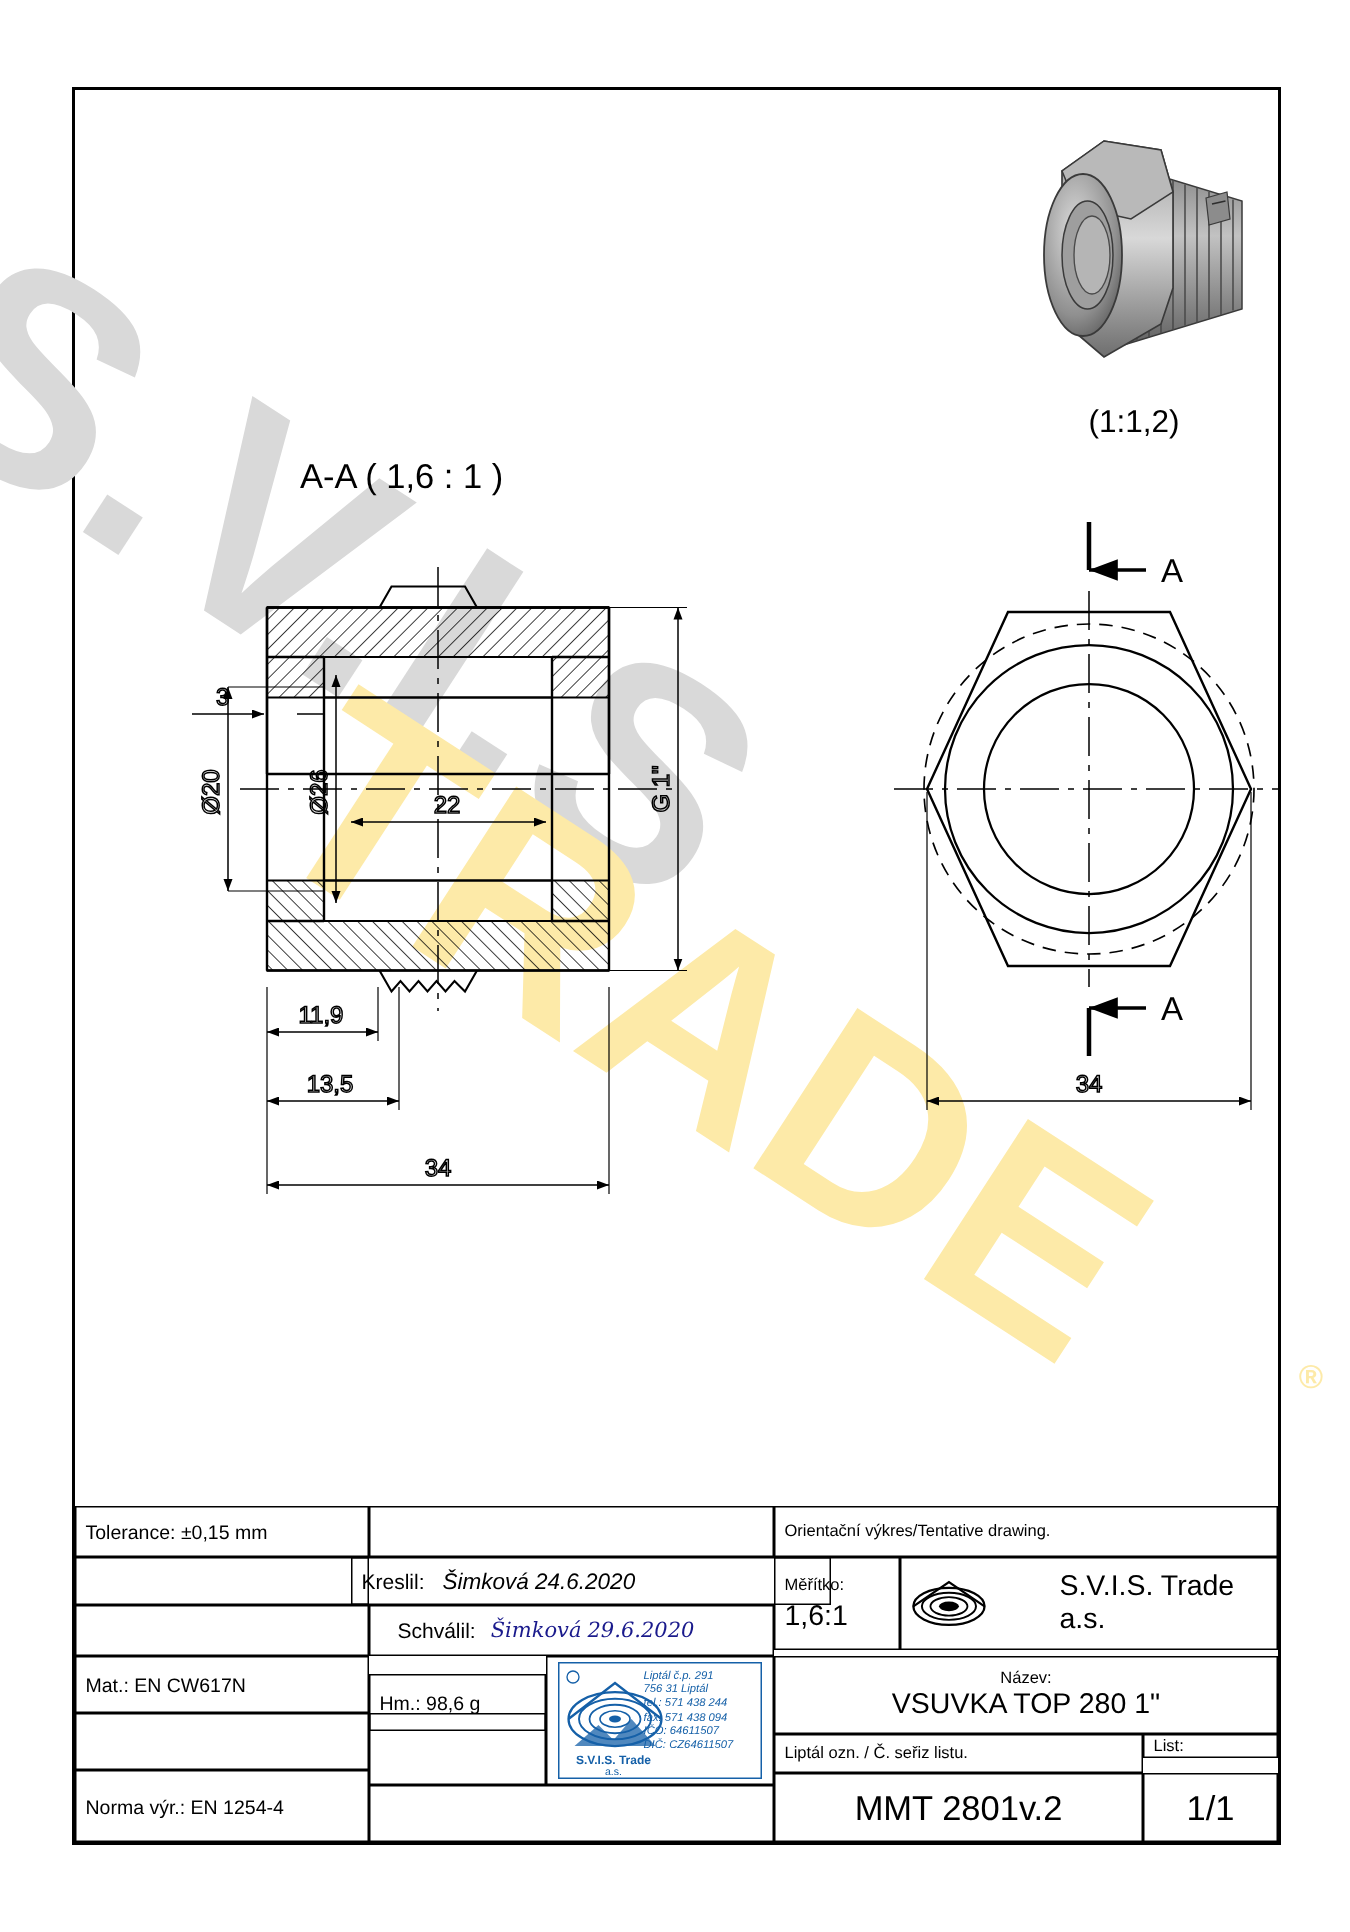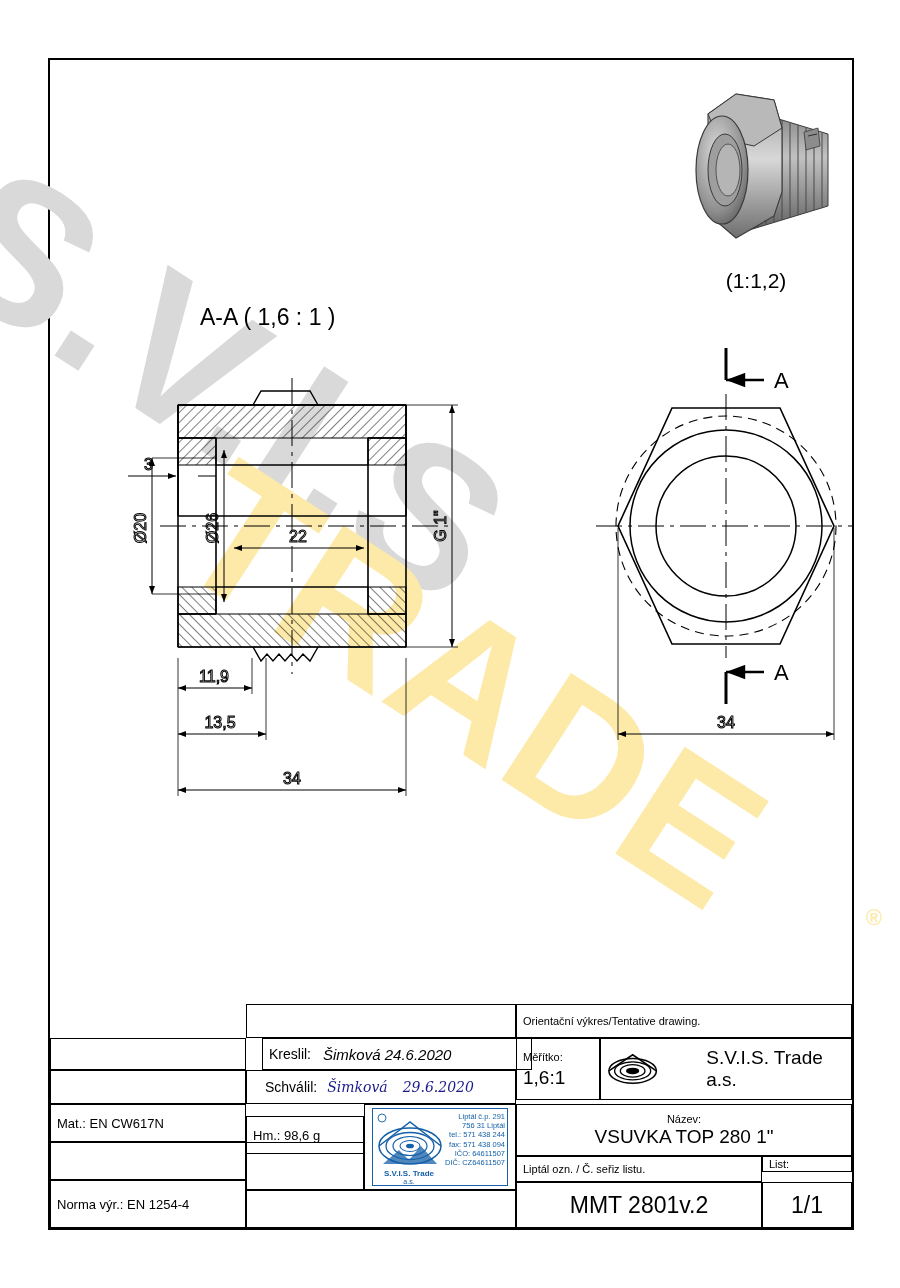--- a/index.html
+++ b/index.html
@@ -115,22 +115,22 @@
     border: 1px solid #1560a8;
     box-sizing: border-box;
     position: absolute;
     overflow: hidden;
     background: #fff;
   }
   .stamp-text {
     color: #1560a8;
     font-size: 7.5px;
     line-height: 9.2px;
-    text-align: right;
     font-family: "Liberation Sans", sans-serif;
+    font-style: italic;
   }
 </style>
 </head>
 <body>
 
 <div id="sheet">
 
   <div class="watermark">
     <div class="wm-text wm-svis">S.V.I.S</div>
     <div class="wm-text wm-trade">TRADE</div>
@@ -306,27 +306,30 @@
     <g stroke="#000" stroke-width="1" fill="none" font-family="Liberation Sans, sans-serif" font-size="16">
       <line x1="570" y1="676" x2="786" y2="676" marker-start="url(#arrS)" marker-end="url(#arr)"></line>
       <line x1="570" y1="470" x2="570" y2="682" stroke-width="0.8"></line>
       <line x1="786" y1="470" x2="786" y2="682" stroke-width="0.8"></line>
       <text x="678" y="670" text-anchor="middle">34</text>
     </g>
   </svg>
 
   <div class="titleblock">
 
+    <div class="tb-cell" style="left:0;top:0;width:196px;height:34px;">
+      <span>Tolerance: ±0,15 mm</span>
+    </div>
     <div class="tb-cell" style="left:196px;top:0;width:270px;height:34px;"></div>
     <div class="tb-cell" style="left:466px;top:0;width:336px;height:34px;">
       <span class="small">Orientační výkres/Tentative drawing.</span>
     </div>
 
     <div class="tb-cell" style="left:0;top:34px;width:196px;height:32px;"></div>
-    <div class="tb-cell" style="left:212px;top:34px;width:270px;height:32px;">
+    <div class="tb-cell" style="left:184px;top:34px;width:320px;height:32px;">
       <span class="tb-label" style="font-size:14px;">Kreslil:</span>
       <span class="med" style="margin-left:12px;">Šimková 24.6.2020</span>
     </div>
     <div class="tb-cell" style="left:466px;top:34px;width:84px;height:62px;align-items:flex-start;flex-direction:column;justify-content:center;padding-top:2px;">
       <span class="small">Měřítko:</span>
       <span class="big" style="margin-top:4px;">1,6:1</span>
     </div>
     <div class="tb-cell" style="left:550px;top:34px;width:252px;height:62px;gap:34px;">
       <svg width="54" height="34" viewBox="0 0 54 34">
         <ellipse cx="27" cy="19" rx="25" ry="13" fill="none" stroke="#000" stroke-width="1.6"></ellipse>
@@ -335,21 +338,21 @@
         <ellipse cx="27" cy="19" rx="7" ry="3.4" fill="#000"></ellipse>
         <path d="M2,19 L27,2 L52,19" fill="none" stroke="#000" stroke-width="1.6"></path>
       </svg>
       <span class="big" style="margin-left:14px;">S.V.I.S. Trade a.s.</span>
     </div>
 
     <div class="tb-cell" style="left:0;top:66px;width:196px;height:34px;"></div>
     <div class="tb-cell" style="left:196px;top:66px;width:270px;height:34px;padding-left:18px;">
       <span class="tb-label" style="font-size:14px;">Schválil:</span>
       <span class="hand" style="margin-left:10px;">Šimková</span>
-      <span class="hand" style="margin-left:15px;font-style:italic;">29.6.2020</span>
+      <span class="hand" style="margin-left:4px;font-style:italic;">29.6.2020</span>
     </div>
 
     <div class="tb-cell" style="left:0;top:100px;width:196px;height:38px;">
       <span>Mat.: EN CW617N</span>
     </div>
     <div class="tb-cell" style="left:196px;top:112px;width:118px;height:38px;">
       <span>Hm.: 98,6 g</span>
     </div>
     <div class="tb-cell" style="left:314px;top:100px;width:152px;height:86px;padding:0;"></div>
 

